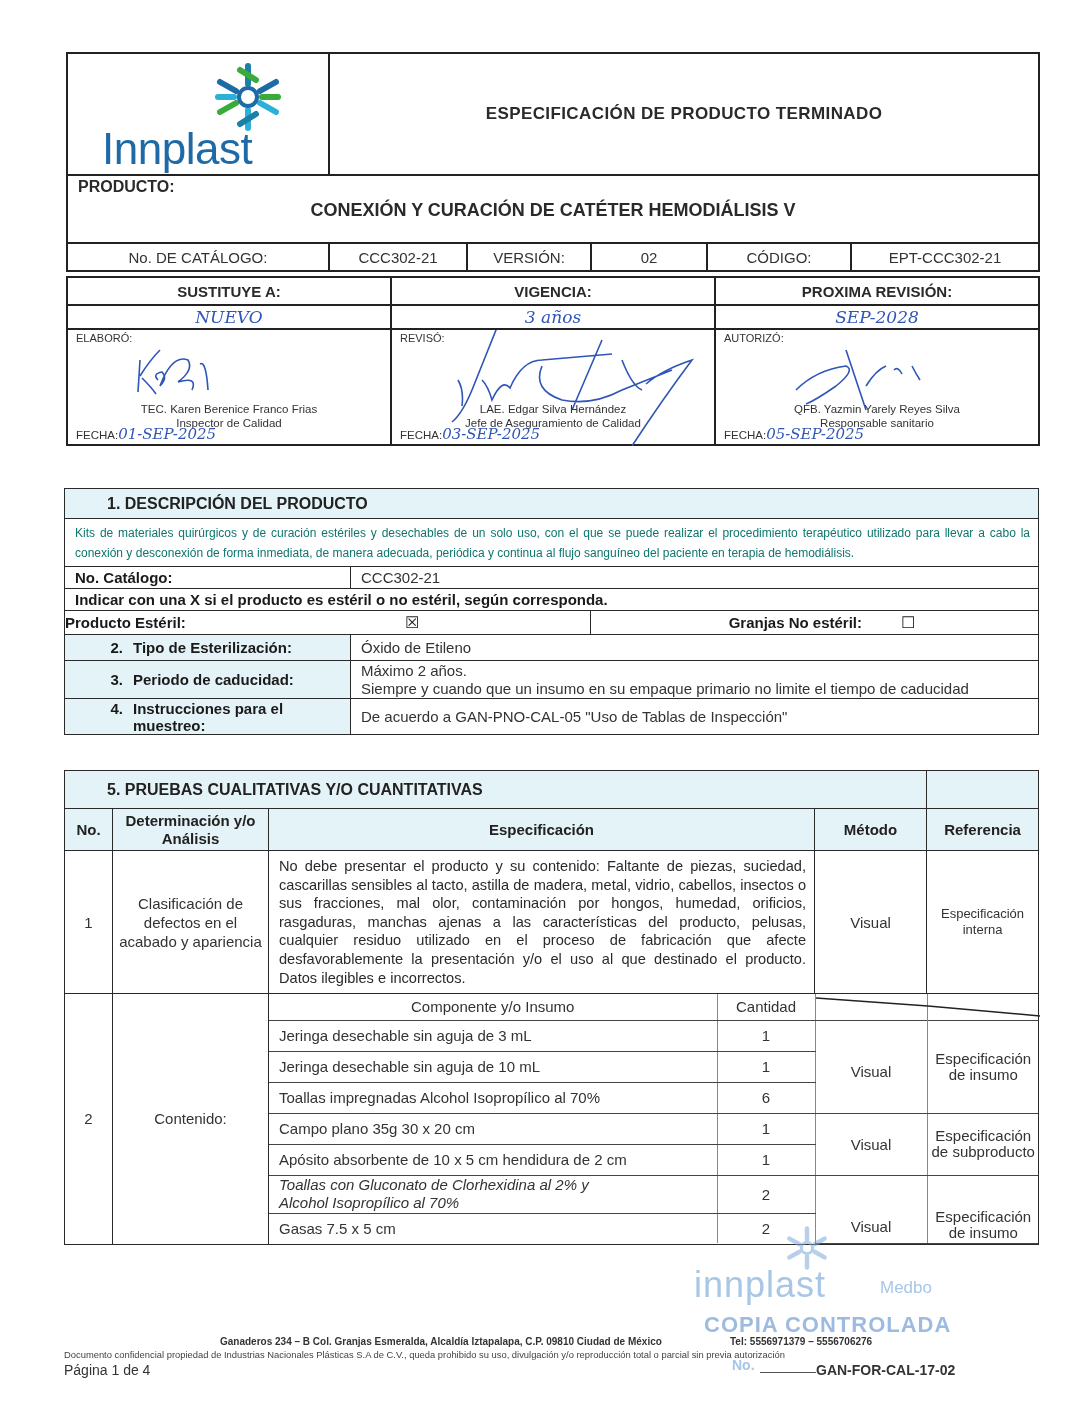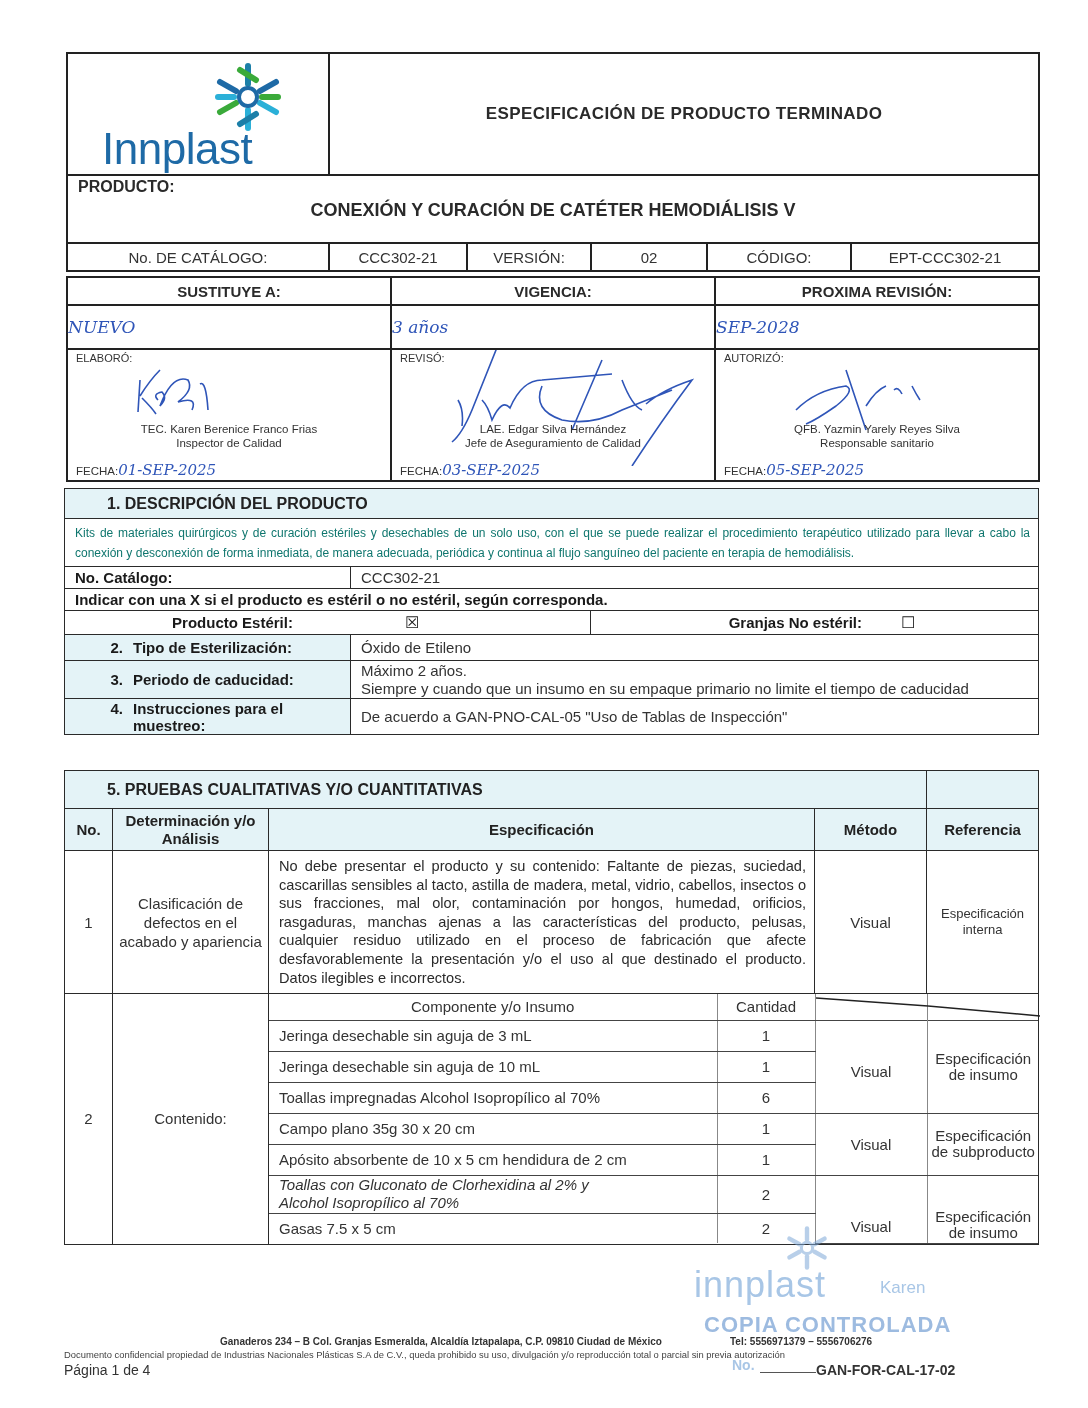--- a/index.html
+++ b/index.html
@@ -15,23 +15,23 @@
   .logo-cell { height: 122px; width: 262px; position: relative; }
   .doc-title { text-align: center; font-size: 17px; font-weight: bold; letter-spacing: 0.4px; color: #2a2a2a; }
   .prod-cell { height: 68px; position: relative; }
   .prod-label { position: absolute; left: 10px; top: 2px; font-size: 16px; font-weight: bold; color: #2a2a2a; }
   .prod-name { position: absolute; left: 0; right: 0; top: 24px; text-align: center; font-size: 18px; font-weight: bold; color: #2a2a2a; }
   .cat-row td { height: 28px; text-align: center; font-size: 15px; color: #333; }
 
   #sig { left: 66px; top: 276px; width: 972px; }
   #sig td { border: 2px solid #222; }
   .sig-head td { height: 28px; text-align: center; font-weight: bold; font-size: 15px; color: #2a2a2a; }
-  .sig-hw td { height: 44px; text-align: left; position: relative; }
+  .sig-hw td { height: 24px; text-align: center; position: relative; }
   .hand { font-family: "DejaVu Serif", serif; font-style: italic; color: #2f55b8; font-size: 17px; }
-  .sig-box td { height: 132px; position: relative; vertical-align: top; }
+  .sig-box td { height: 116px; position: relative; vertical-align: top; }
   .sig-label { position: absolute; left: 8px; top: 2px; font-size: 11px; color: #333; }
   .sig-name { position: absolute; left: 0; right: 0; top: 72px; text-align: center; font-size: 11.5px; color: #333; line-height: 14px; }
   .sig-date { position: absolute; left: 8px; bottom: 1px; font-size: 11.5px; color: #333; }
   .sig-date .hand { font-size: 15px; }
   .sigsvg { position: absolute; left: 0; top: 0; }
 
   
   #s1 { left: 64px; top: 488px; width: 974px; }
   .sect-head { background: #e4f3f7; height: 30px; font-weight: bold; font-size: 16px; padding-left: 42px; color: #222; }
   .desc { font-size: 12px; line-height: 20px; padding: 4px 8px 3px 10px; text-align: justify; color: #0f766e; }
@@ -182,21 +182,21 @@
         <td colspan="3" class="desc">Kits de materiales quirúrgicos y de curación estériles y desechables de un solo uso, con el que se puede realizar el procedimiento terapéutico utilizado para llevar a cabo la conexión y desconexión de forma inmediata, de manera adecuada, periódica y continua al flujo sanguíneo del paciente en terapia de hemodiálisis.</td>
       </tr>
   <tr>
     <td class="lbl-bold">No. Catálogo:</td>
     <td colspan="2" class="val">CCC302-21</td>
   </tr>
   <tr>
         <td colspan="3" class="lbl-bold">Indicar con una X si el producto es estéril o no estéril, según corresponda.</td>
       </tr>
   <tr style="height:24px;">
-    <td colspan="2" style="text-align:center;padding-right:190px;font-weight:bold;font-size:15px;position:relative;">
+    <td colspan="2" style="text-align:left;padding-right:190px;font-weight:bold;font-size:15px;position:relative;">
       <span>Producto Estéril:</span>
       <span style="position:absolute;left:340px;top:2px;font-weight:normal;font-size:16px;">☒</span>
     </td>
     <td style="text-align:right;padding-right:176px;font-weight:bold;font-size:15px;position:relative;">
       <span>Granjas No estéril:</span>
       <span style="position:absolute;left:310px;top:2px;font-weight:normal;font-size:16px;">☐</span>
     </td>
   </tr>
   <tr style="height:26px;">
     <td class="blue-cell num-lbl"><span class="n">2.</span><span>Tipo de Esterilización:</span></td>
@@ -321,21 +321,21 @@
     <line x1="36" y1="4" x2="36" y2="22"></line>
       <line x1="36" y1="48" x2="36" y2="66"></line>
     <line x1="8" y1="20" x2="24" y2="29"></line>
       <line x1="48" y1="41" x2="64" y2="50"></line>
     <line x1="8" y1="50" x2="24" y2="41"></line>
       <line x1="48" y1="29" x2="64" y2="20"></line>
   </g>
   <circle cx="36" cy="35" r="9" fill="none" stroke="#7fa9d8" stroke-width="5"></circle>
 </svg>
 <div class="abs stamp-brand">innplast</div>
-<div class="abs stamp-medbo">Karen</div>
+<div class="abs stamp-medbo">Medbo</div>
 <div class="abs stamp-copy">COPIA CONTROLADA</div>
 <div class="abs stamp-no">No.</div>
 <div class="abs" style="left:760px;top:1372px;width:56px;border-bottom:1px solid #555;"></div>
 
 <div class="abs foot-addr">Ganaderos 234 – B Col. Granjas Esmeralda, Alcaldía Iztapalapa, C.P. 09810 Ciudad de México</div>
 <div class="abs foot-tel">Tel: 5556971379 – 5556706276</div>
 <div class="abs foot-conf">Documento confidencial propiedad de Industrias Nacionales Plásticas S.A de C.V., queda prohibido su uso, divulgación y/o reproducción total o parcial sin previa autorización</div>
 <div class="abs foot-page">Página 1 de 4</div>
 <div class="abs foot-code">GAN-FOR-CAL-17-02</div>
 

